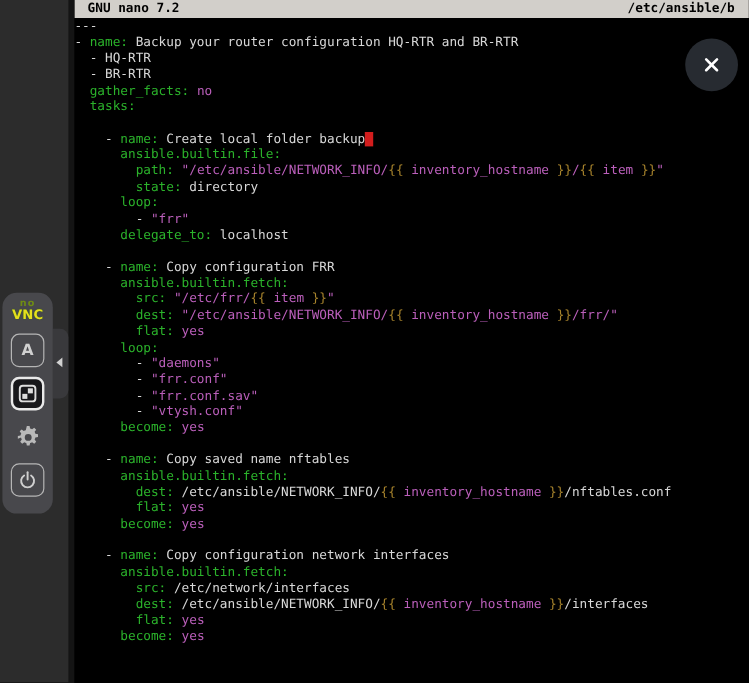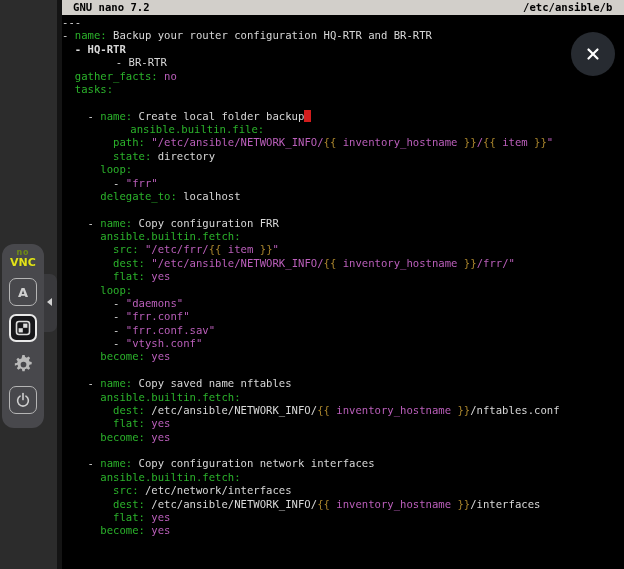--- a/index.html
+++ b/index.html
@@ -90,27 +90,27 @@
 </div>
 
 <div class="terminal">
   <div class="titlebar">
     <span class="app">GNU nano 7.2</span>
     <span class="file">/etc/ansible/b</span>
   </div>
   <div class="code">
       <div class="line"><span style="color: rgb(216, 216, 216);">---</span></div>
       <div class="line"><span style="color: rgb(216, 216, 216);">- </span><span style="color: rgb(43, 179, 43);">name:</span><span style="color: rgb(216, 216, 216);"> Backup your router configuration HQ-RTR and BR-RTR</span></div>
-      <div class="line"><span style="color: rgb(216, 216, 216); font-weight: bold;">  - HQ-RTR</span></div>
-      <div class="line"><span style="color: rgb(216, 216, 216); padding-left: 41px;">  - BR-RTR</span></div>
+      <div class="line"><span style="color: rgb(216, 216, 216);">  - HQ-RTR</span></div>
+      <div class="line"><span style="color: rgb(216, 216, 216);">  - BR-RTR</span></div>
       <div class="line"><span style="color: rgb(216, 216, 216);">  </span><span style="color: rgb(43, 179, 43);">gather_facts:</span><span style="color: rgb(216, 216, 216);"> </span><span style="color: rgb(187, 95, 187);">no</span></div>
       <div class="line"><span style="color: rgb(216, 216, 216);">  </span><span style="color: rgb(43, 179, 43);">tasks:</span></div>
       <div class="line"></div>
       <div class="line"><span style="color: rgb(216, 216, 216);">    - </span><span style="color: rgb(43, 179, 43);">name:</span><span style="color: rgb(216, 216, 216);"> Create local folder backup</span><span class="cursor" style="background: rgb(210, 29, 29);"> </span></div>
-      <div class="line"><span style="color: rgb(216, 216, 216);">      </span><span style="color: rgb(43, 179, 43); margin-left: 30px;">ansible.builtin.file:</span></div>
+      <div class="line"><span style="color: rgb(216, 216, 216);">      </span><span style="color: rgb(43, 179, 43);">ansible.builtin.file:</span></div>
       <div class="line"><span style="color: rgb(216, 216, 216);">        </span><span style="color: rgb(43, 179, 43);">path:</span><span style="color: rgb(216, 216, 216);"> </span><span style="color: rgb(187, 95, 187);">"/etc/ansible/NETWORK_INFO/</span><span style="color: rgb(168, 132, 44);">{{</span><span style="color: rgb(187, 95, 187);"> inventory_hostname </span><span style="color: rgb(168, 132, 44);">}}</span><span style="color: rgb(187, 95, 187);">/</span><span style="color: rgb(168, 132, 44);">{{</span><span style="color: rgb(187, 95, 187);"> item </span><span style="color: rgb(168, 132, 44);">}}</span><span style="color: rgb(187, 95, 187);">"</span></div>
       <div class="line"><span style="color: rgb(216, 216, 216);">        </span><span style="color: rgb(43, 179, 43);">state:</span><span style="color: rgb(216, 216, 216);"> directory</span></div>
       <div class="line"><span style="color: rgb(216, 216, 216);">      </span><span style="color: rgb(43, 179, 43);">loop:</span></div>
       <div class="line"><span style="color: rgb(216, 216, 216);">        - </span><span style="color: rgb(187, 95, 187);">"frr"</span></div>
       <div class="line"><span style="color: rgb(216, 216, 216);">      </span><span style="color: rgb(43, 179, 43);">delegate_to:</span><span style="color: rgb(216, 216, 216);"> localhost</span></div>
       <div class="line"></div>
       <div class="line"><span style="color: rgb(216, 216, 216);">    - </span><span style="color: rgb(43, 179, 43);">name:</span><span style="color: rgb(216, 216, 216);"> Copy configuration FRR</span></div>
       <div class="line"><span style="color: rgb(216, 216, 216);">      </span><span style="color: rgb(43, 179, 43);">ansible.builtin.fetch:</span></div>
       <div class="line"><span style="color: rgb(216, 216, 216);">        </span><span style="color: rgb(43, 179, 43);">src:</span><span style="color: rgb(216, 216, 216);"> </span><span style="color: rgb(187, 95, 187);">"/etc/frr/</span><span style="color: rgb(168, 132, 44);">{{</span><span style="color: rgb(187, 95, 187);"> item </span><span style="color: rgb(168, 132, 44);">}}</span><span style="color: rgb(187, 95, 187);">"</span></div>
       <div class="line"><span style="color: rgb(216, 216, 216);">        </span><span style="color: rgb(43, 179, 43);">dest:</span><span style="color: rgb(216, 216, 216);"> </span><span style="color: rgb(187, 95, 187);">"/etc/ansible/NETWORK_INFO/</span><span style="color: rgb(168, 132, 44);">{{</span><span style="color: rgb(187, 95, 187);"> inventory_hostname </span><span style="color: rgb(168, 132, 44);">}}</span><span style="color: rgb(187, 95, 187);">/frr/"</span></div>

